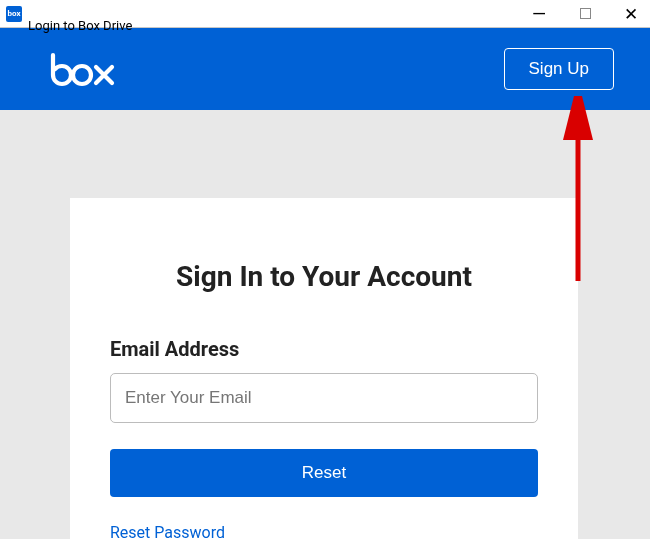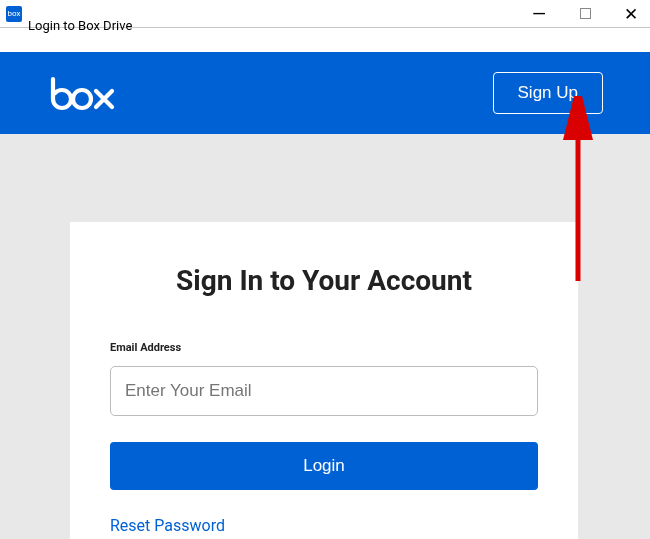--- a/index.html
+++ b/index.html
@@ -27,21 +27,21 @@
     .app-icon {
       width: 16px;
       height: 16px;
       background: #0061d5;
       border-radius: 2px;
       display: flex;
       align-items: center;
       justify-content: center;
       color: #fff;
       font-size: 8px;
-      font-weight: normal;
+      font-weight: bold;
     }
     .title-text {
       font-size: 13px;
       color: #000;
       margin-top: 24px;
     }
     .titlebar-right {
       display: flex;
       align-items: center;
       gap: 16px;
@@ -62,22 +62,21 @@
       border: 1px solid #888;
     }
     .win-close { font-size: 17px; font-weight: 300; }
 
     .top-header {
       background: #0061d5;
       height: 82px;
       display: flex;
       align-items: center;
       justify-content: space-between;
-      padding: 0 47px 0 50px;
-      margin-top: 24px;
+      padding: 0 36px 0 50px;
     }
     .box-logo {
       color: #fff;
       font-size: 30px;
       font-weight: bold;
       letter-spacing: -1px;
     }
     .box-logo svg { display: block; }
     .signup-btn {
       color: #fff;
@@ -93,31 +92,31 @@
       background: #e8e8e8;
       height: calc(539px - 28px - 82px);
       padding-top: 88px;
       display: flex;
       justify-content: flex-start;
       padding-left: 70px;
     }
     .login-card {
       background: #fff;
       width: 508px;
-      padding: 42px 40px 20px 40px;
+      padding: 62px 40px 20px 40px;
     }
     .card-heading {
       text-align: center;
       font-size: 28px;
       font-weight: 700;
       color: #222;
       margin-bottom: 44px;
     }
     .field-label {
-      font-size: 11px;
+      font-size: 20px;
       font-weight: 700;
       color: #222;
       margin-bottom: 12px;
       display: block;
     }
     .email-input {
       width: 100%;
       padding: 14px 14px;
       font-size: 17px;
       border: 1px solid #bcbcbc;
@@ -181,21 +180,21 @@
     </svg>
   </div>
   <button class="signup-btn">Sign Up</button>
 </div>
 
 <div class="content-area">
   <div class="login-card">
     <h1 class="card-heading">Sign In to Your Account</h1>
     <label class="field-label">Email Address</label>
     <input type="text" class="email-input" placeholder="Enter Your Email" style="">
-    <button class="next-btn">Login</button>
+    <button class="next-btn">Reset</button>
     <a class="reset-link">Reset Password</a>
   </div>
 </div>
 
 <svg class="arrow-overlay" width="40" height="190">
   <defs>
     <marker id="ah" markerWidth="12" markerHeight="12" refX="6" refY="3" orient="auto">
       <polygon points="0 0, 12 3, 0 6" fill="#d90000"></polygon>
     </marker>
   </defs>

